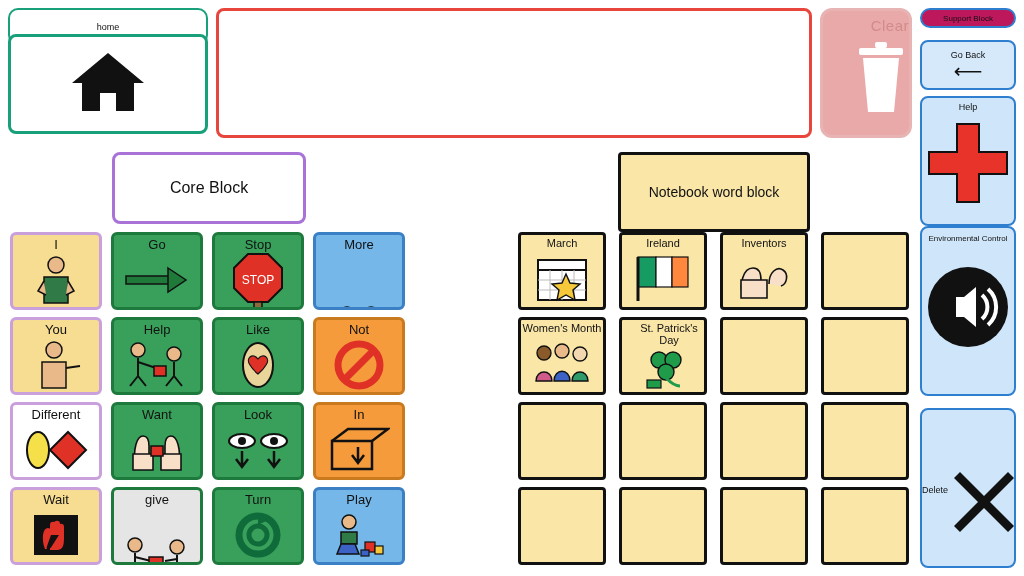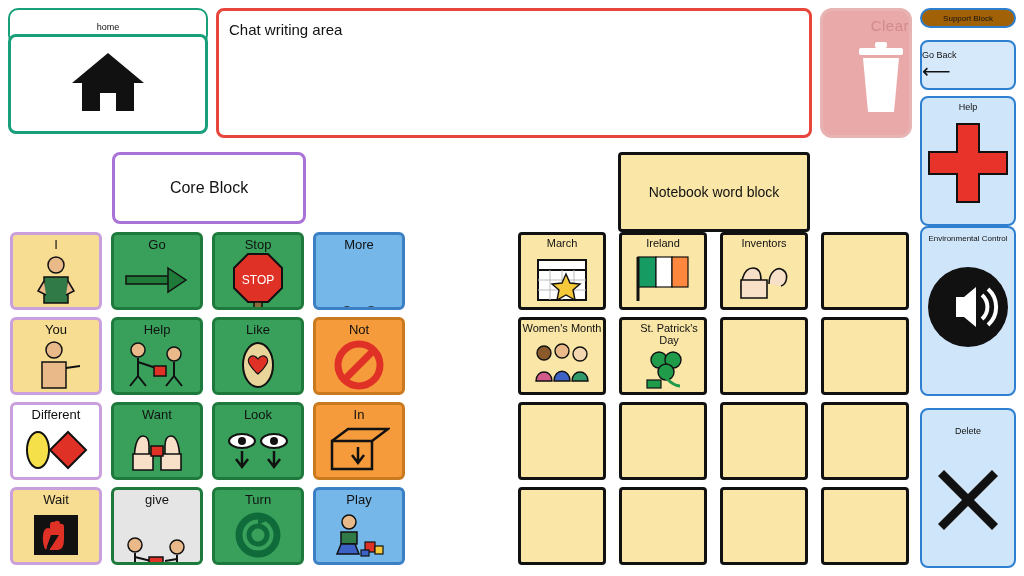--- a/index.html
+++ b/index.html
@@ -48,28 +48,28 @@
     background: #e9a9a9;
     display: flex; flex-direction: column; align-items: flex-end;
     padding-top: 6px;
   }
   #clear-label { font-size: 15px; color: #d38a8a; letter-spacing: .5px; }
   .trash { margin-top: 6px; }
 
   
   #support-block {
     left: 920px; top: 8px; width: 96px; height: 20px;
-    border: 2px solid #2f7fd0; border-radius: 10px; background: #a16207;
+    border: 2px solid #2f7fd0; border-radius: 10px; background: #be185d;
     display: flex; align-items: center; justify-content: center;
     font-size: 8px; color: #111;
   }
   #go-back {
     left: 920px; top: 40px; width: 96px; height: 50px;
     border: 2px solid #2f7fd0; border-radius: 8px; background: #d6e9fb;
-    display: flex; flex-direction: column; align-items: flex-start; justify-content: center;
+    display: flex; flex-direction: column; align-items: center; justify-content: center;
     font-size: 9px; color: #111;
   }
   #go-back .arrow { font-size: 20px; line-height: 18px; margin-top: 2px; }
 
   #help-button {
     left: 920px; top: 96px; width: 96px; height: 130px;
     border: 2px solid #2f7fd0; border-radius: 8px; background: #cfe6fa;
     display: flex; flex-direction: column; align-items: center;
     padding-top: 4px;
   }
@@ -79,22 +79,22 @@
     left: 920px; top: 226px; width: 96px; height: 170px;
     border: 2px solid #2f7fd0; border-radius: 8px; background: #cfe6fa;
     display: flex; flex-direction: column; align-items: center;
     padding-top: 6px;
   }
   #env-control .cap { font-size: 8px; color: #111; text-align: center; line-height: 1.15; }
 
   #delete-button {
     left: 920px; top: 408px; width: 96px; height: 160px;
     border: 2px solid #2f7fd0; border-radius: 8px; background: #cfe6fa;
-    display: flex; flex-direction: column; align-items: center;
-    padding-top: 16px;
+    display: flex; flex-direction: row; align-items: center;
+    padding-top: 4px;
   }
   #delete-button .cap { font-size: 9px; color: #111; }
 
   
   #core-block-header {
     left: 112px; top: 152px; width: 194px; height: 72px;
     border: 3px solid #a972d6; border-radius: 8px; background: #ffffff;
     display: flex; align-items: center; justify-content: center;
     font-size: 16px; color: #111;
   }
@@ -138,21 +138,20 @@
 
 <div class="abs" id="home-button">
   <span>
     <svg width="80" height="70" viewBox="0 0 80 70">
       <path d="M40 6 L76 36 L66 36 L66 64 L48 64 L48 46 L32 46 L32 64 L14 64 L14 36 L4 36 Z" fill="#111"></path>
     </svg>
   </span>
 </div>
 
 <div class="abs" id="chat-area">
-  <div>Chat writing area</div>
 </div>
 
 <div class="abs" id="clear-button">
   <div id="clear-label">Clear</div>
   <div class="trash">
     <svg width="56" height="78" viewBox="0 0 56 78">
       <rect x="6" y="8" width="44" height="7" rx="2" fill="#fff"></rect>
       <rect x="22" y="2" width="12" height="6" rx="2" fill="#fff"></rect>
       <path d="M10 18 L46 18 L41 72 L15 72 Z" fill="#fff"></path>
     </svg>

